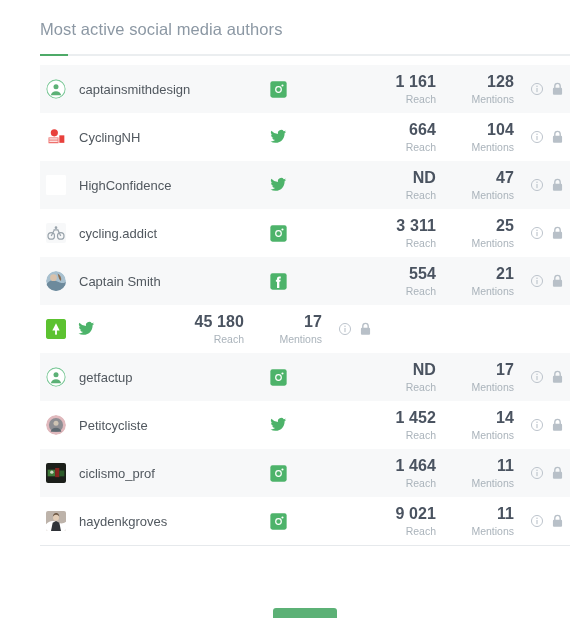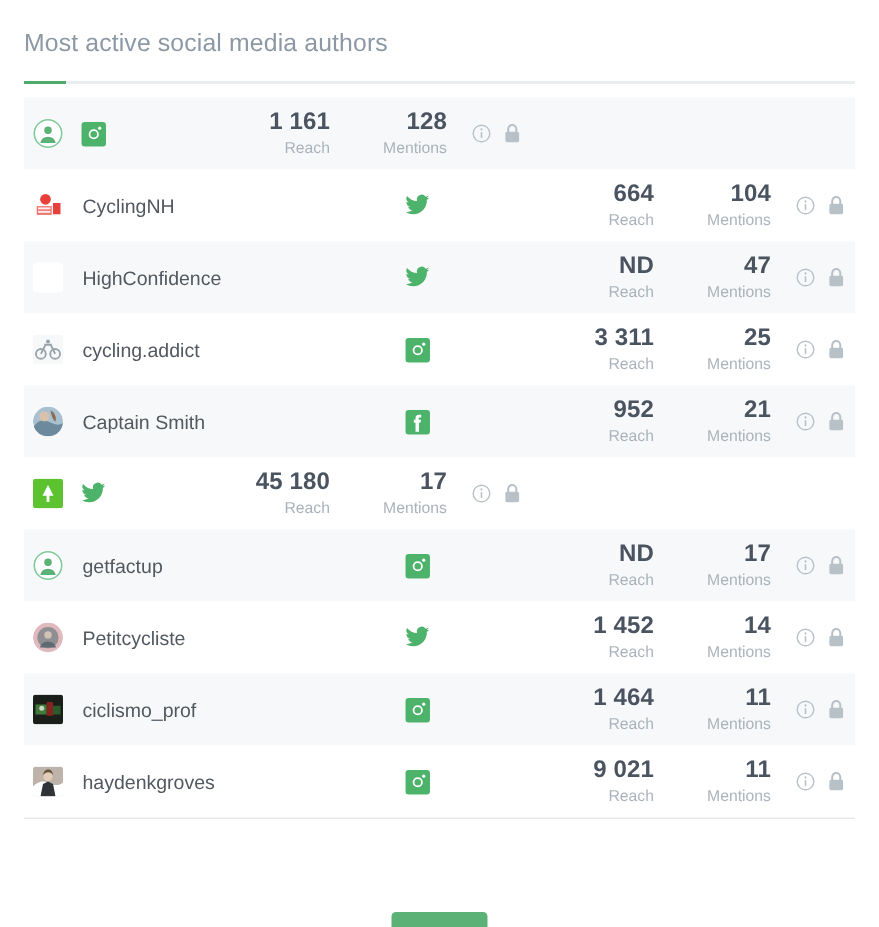--- a/index.html
+++ b/index.html
@@ -12,20 +12,21 @@
     font-family: "Liberation Sans", sans-serif;
     -webkit-font-smoothing: antialiased;
   }
 
   .widget {
     width: 586px;
     height: 618px;
     background: #ffffff;
     position: relative;
     overflow: hidden;
+    padding-left: 24px;
   }
 
   
   .widget-header {
     padding: 18px 16px 0 16px;
   }
 
   .widget-title {
     font-size: 16.5px;
     color: #8c98a4;
@@ -182,20 +183,21 @@
 
   <div class="author-list" id="author-list">
       <div class="author-row striped">
         <span class="avatar">
           <svg width="20" height="20" viewBox="0 0 24 24" aria-hidden="true">
             <circle cx="12" cy="12" r="11" fill="#ffffff" stroke="#7fc99b" stroke-width="1.3"></circle>
             <circle cx="12" cy="9.3" r="3" fill="#5cb176"></circle>
             <path d="M5.8 19.5a6.4 6.4 0 0 1 12.4 0z" fill="#5cb176"></path>
           </svg>
         </span>
+        <span class="author-name">captainsmithdesign</span>
         <span class="network">
           <svg width="17" height="17" viewBox="0 0 24 24" aria-hidden="true">
             <rect x="0.5" y="0.5" width="23" height="23" rx="3" fill="#4db36a"></rect>
             <path fill="#ffffff" d="M12 7.2a4.8 4.8 0 1 0 0 9.6 4.8 4.8 0 0 0 0-9.6zm0 7.9a3.1 3.1 0 1 1 0-6.2 3.1 3.1 0 0 1 0 6.2z"></path>
             <circle cx="17.6" cy="6.3" r="1.5" fill="#ffffff"></circle>
           </svg>
         </span>
         <span class="metric metric-reach">
           <span class="metric-value">1 161</span>
           <span class="metric-label">Reach</span>
@@ -349,21 +351,21 @@
           </svg>
         </span>
         <span class="author-name">Captain Smith</span>
         <span class="network">
           <svg width="17" height="17" viewBox="0 0 24 24" aria-hidden="true">
             <rect x="0.5" y="0.5" width="23" height="23" rx="3" fill="#4db36a"></rect>
             <path fill="#ffffff" d="M15.4 12.4h-2.2V21h-3.3v-8.6H8.3V9.7h1.6V8.2c0-2 .9-3.3 3.3-3.3h2v2.7h-1.3c-.9 0-1 .3-1 1v1.1h2.3l-.8 2.7z"></path>
           </svg>
         </span>
         <span class="metric metric-reach">
-          <span class="metric-value">952</span>
+          <span class="metric-value">554</span>
           <span class="metric-label">Reach</span>
         </span>
         <span class="metric metric-mentions">
           <span class="metric-value">21</span>
           <span class="metric-label">Mentions</span>
         </span>
         <span class="row-actions">
           <span>
             <svg width="14" height="14" viewBox="0 0 24 24" aria-hidden="true">
               <circle cx="12" cy="12" r="9.5" fill="none" stroke="#b8c0c8" stroke-width="1.6"></circle>

